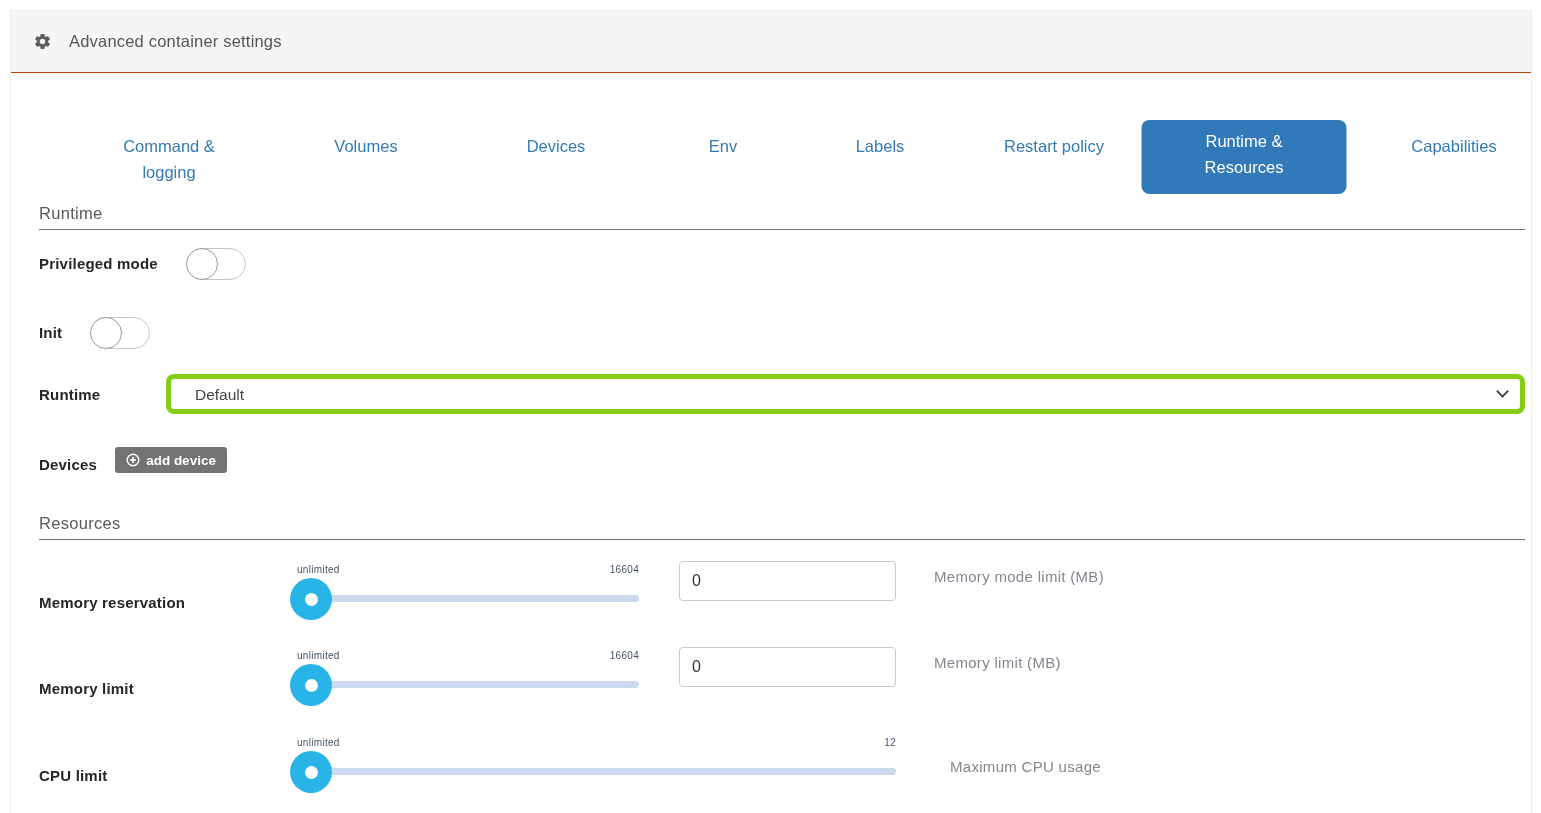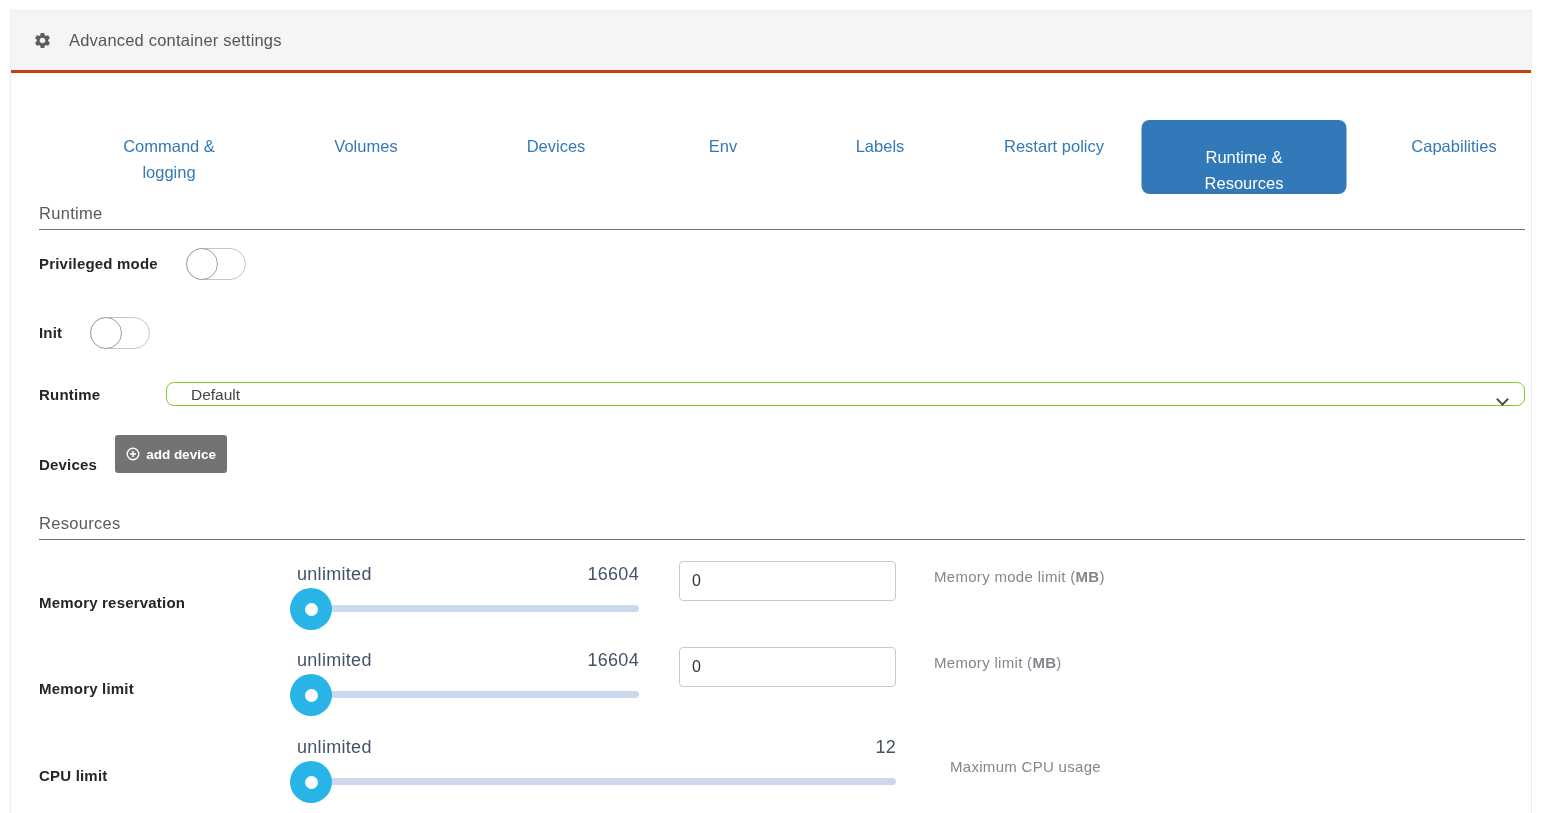--- a/index.html
+++ b/index.html
@@ -4,38 +4,38 @@
 <style>
   * { box-sizing: border-box; margin: 0; padding: 0; }
   html, body { width: 1541px; height: 813px; background: #ffffff; overflow: hidden; }
   body { font-family: "Liberation Sans", sans-serif; color: #333; }
 
   .panel {
     position: absolute; left: 10px; top: 10px; width: 1522px; height: 803px;
     background: #fff; border: 1px solid #ededed; border-bottom: none;
   }
   .panel-header {
-    height: 62px; background: #f5f5f5; border-bottom: 3px solid #c2410c;
+    height: 62px; background: #f5f5f5; border-bottom: 1px solid #c2410c;
     display: flex; align-items: center; padding-left: 22px; gap: 17px;
   }
   .panel-title { font-size: 16.5px; color: #565656; letter-spacing: .2px; }
   .gear { width: 19px; height: 19px; fill: #5d5d5d; flex: 0 0 auto; }
 
   .content { padding: 0 6px 0 28px; }
 
   
   .tabs { position: relative; height: 74px; margin-top: 30px; }
   .tab {
     position: absolute; top: 17px; transform: translateX(-50%);
     text-align: center; font-size: 16.5px; font-weight: 500; color: #337ab7;
     line-height: 26px; padding-top: 13px; white-space: pre-line; cursor: pointer;
   }
   .tab.active {
     width: 205px; height: 74px; background: #3179b8; color: #ffffff;
-    border-radius: 8px; padding-top: 24px;
+    border-radius: 8px; padding-top: 8px;
   }
 
   
   .section-title {
     font-size: 16.5px; color: #5a5a5a; letter-spacing: .3px;
     padding-bottom: 6px; border-bottom: 1px solid #6f6f6f;
   }
   .section-title.runtime { margin-top: 27px; }
   .section-title.resources { margin-top: 41px; }
 
@@ -52,74 +52,74 @@
   .toggle .knob {
     position: absolute; left: -1px; top: -1px; width: 32px; height: 32px;
     border: 1px solid #9e9e9e; border-radius: 50%; background: #fff;
   }
 
   
   .select-row { display: flex; align-items: center; margin-top: 25px; height: 40px; }
   .select-row .bold-label { flex: 0 0 127px; }
   .select-wrap { position: relative; flex: 1; }
   select.runtime-select {
-    width: 100%; height: 24px; border: 1px solid #84cc16; border-radius: 8px;
+    width: 100%; height: 40px; border: 5px solid #84cc16; border-radius: 8px;
     background: #fff; font-family: "Liberation Sans", sans-serif;
     font-size: 15.5px; color: #444; padding: 0 40px 0 24px;
     appearance: none; -webkit-appearance: none; cursor: pointer;
   }
   .chevron {
     position: absolute; right: 18px; top: 13px; width: 9px; height: 9px;
     border-right: 2px solid #4d4d4d; border-bottom: 2px solid #4d4d4d;
     transform: rotate(45deg); pointer-events: none;
   }
 
   
   .devices-row { display: flex; align-items: flex-end; gap: 18px; margin-top: 33px; height: 26px; }
   .add-device-btn {
-    display: inline-flex; align-items: center; gap: 6px; height: 38px;
+    display: inline-flex; align-items: center; gap: 6px; height: 26px;
     padding: 0 11px; background: #737373; color: #fff; border: none;
     border-radius: 3px; font-family: "Liberation Sans", sans-serif;
     font-weight: bold; font-size: 13.5px; cursor: pointer;
   }
   .plus-icon { width: 14px; height: 14px; }
 
   
   .res-row { position: relative; }
   .res-row.r1 { margin-top: 15px; height: 86px; }
   .res-row.r2 { height: 87px; }
   .res-row.r3 { height: 95px; }
   .res-label { position: absolute; left: 0; top: 39px; }
   .slider-block { position: absolute; left: 258px; }
   .slider-block.mem { width: 342px; }
   .slider-block.cpu { width: 599px; }
   .minmax {
     display: flex; justify-content: space-between; margin-top: 9px;
-    font-size: 18px; color: #46526a; letter-spacing: .3px;
+    font-size: 10px; color: #46526a; letter-spacing: .3px;
   }
   .track {
     position: relative; margin-top: 20px; height: 7px;
     background: #ccd8ee; border-radius: 4px; cursor: pointer;
   }
   .handle {
     position: absolute; left: -7px; top: -17px; width: 42px; height: 42px;
     border-radius: 50%; background: #29b4e8; cursor: grab;
   }
   .handle .dot {
     position: absolute; left: 50%; top: 50%; width: 13px; height: 13px;
     margin: -6.5px 0 0 -6.5px; border-radius: 50%; background: #fff;
   }
   .res-input {
     position: absolute; left: 640px; top: 6px; width: 217px; height: 40px;
     border: 1px solid #c9c9c9; border-radius: 4px; padding: 0 12px;
     font-family: "Liberation Sans", sans-serif; font-size: 16px; color: #333;
   }
   .res-desc { position: absolute; left: 895px; top: 13px; font-size: 15px; color: #82878f; letter-spacing: .3px; }
   .res-desc.cpu-desc { top: 30px; margin-left: 16px; }
-  .res-desc b { font-weight: bold; }
+  .res-desc b { font-weight: normal; }
 </style>
 </head>
 <body>
 
 <div class="panel">
 
   <div class="panel-header">
     <svg class="gear" viewBox="0 0 24 24">
         <path d="M19.14,12.94c0.04-0.3,0.06-0.61,0.06-0.94c0-0.32-0.02-0.64-0.07-0.94l2.03-1.58c0.18-0.14,0.23-0.41,0.12-0.61 l-1.92-3.32c-0.12-0.22-0.37-0.29-0.59-0.22l-2.39,0.96c-0.5-0.38-1.03-0.7-1.62-0.94L14.4,2.81c-0.04-0.24-0.24-0.41-0.48-0.41 h-3.84c-0.24,0-0.43,0.17-0.47,0.41L9.25,5.35C8.66,5.59,8.12,5.92,7.63,6.29L5.24,5.33c-0.22-0.08-0.47,0-0.59,0.22L2.74,8.87 C2.62,9.08,2.66,9.34,2.86,9.48l2.03,1.58C4.84,11.36,4.8,11.69,4.8,12s0.02,0.64,0.07,0.94l-2.03,1.58 c-0.18,0.14-0.23,0.41-0.12,0.61l1.92,3.32c0.12,0.22,0.37,0.29,0.59,0.22l2.39-0.96c0.5,0.38,1.03,0.7,1.62,0.94l0.36,2.54 c0.05,0.24,0.24,0.41,0.48,0.41h3.84c0.24,0,0.44-0.17,0.47-0.41l0.36-2.54c0.59-0.24,1.13-0.56,1.62-0.94l2.39,0.96 c0.22,0.08,0.47,0,0.59-0.22l1.92-3.32c0.12-0.22,0.07-0.47-0.12-0.61L19.14,12.94z M12,15.6c-1.98,0-3.6-1.62-3.6-3.6 s1.62-3.6,3.6-3.6s3.6,1.62,3.6,3.6S13.98,15.6,12,15.6z"></path>
       </svg>

